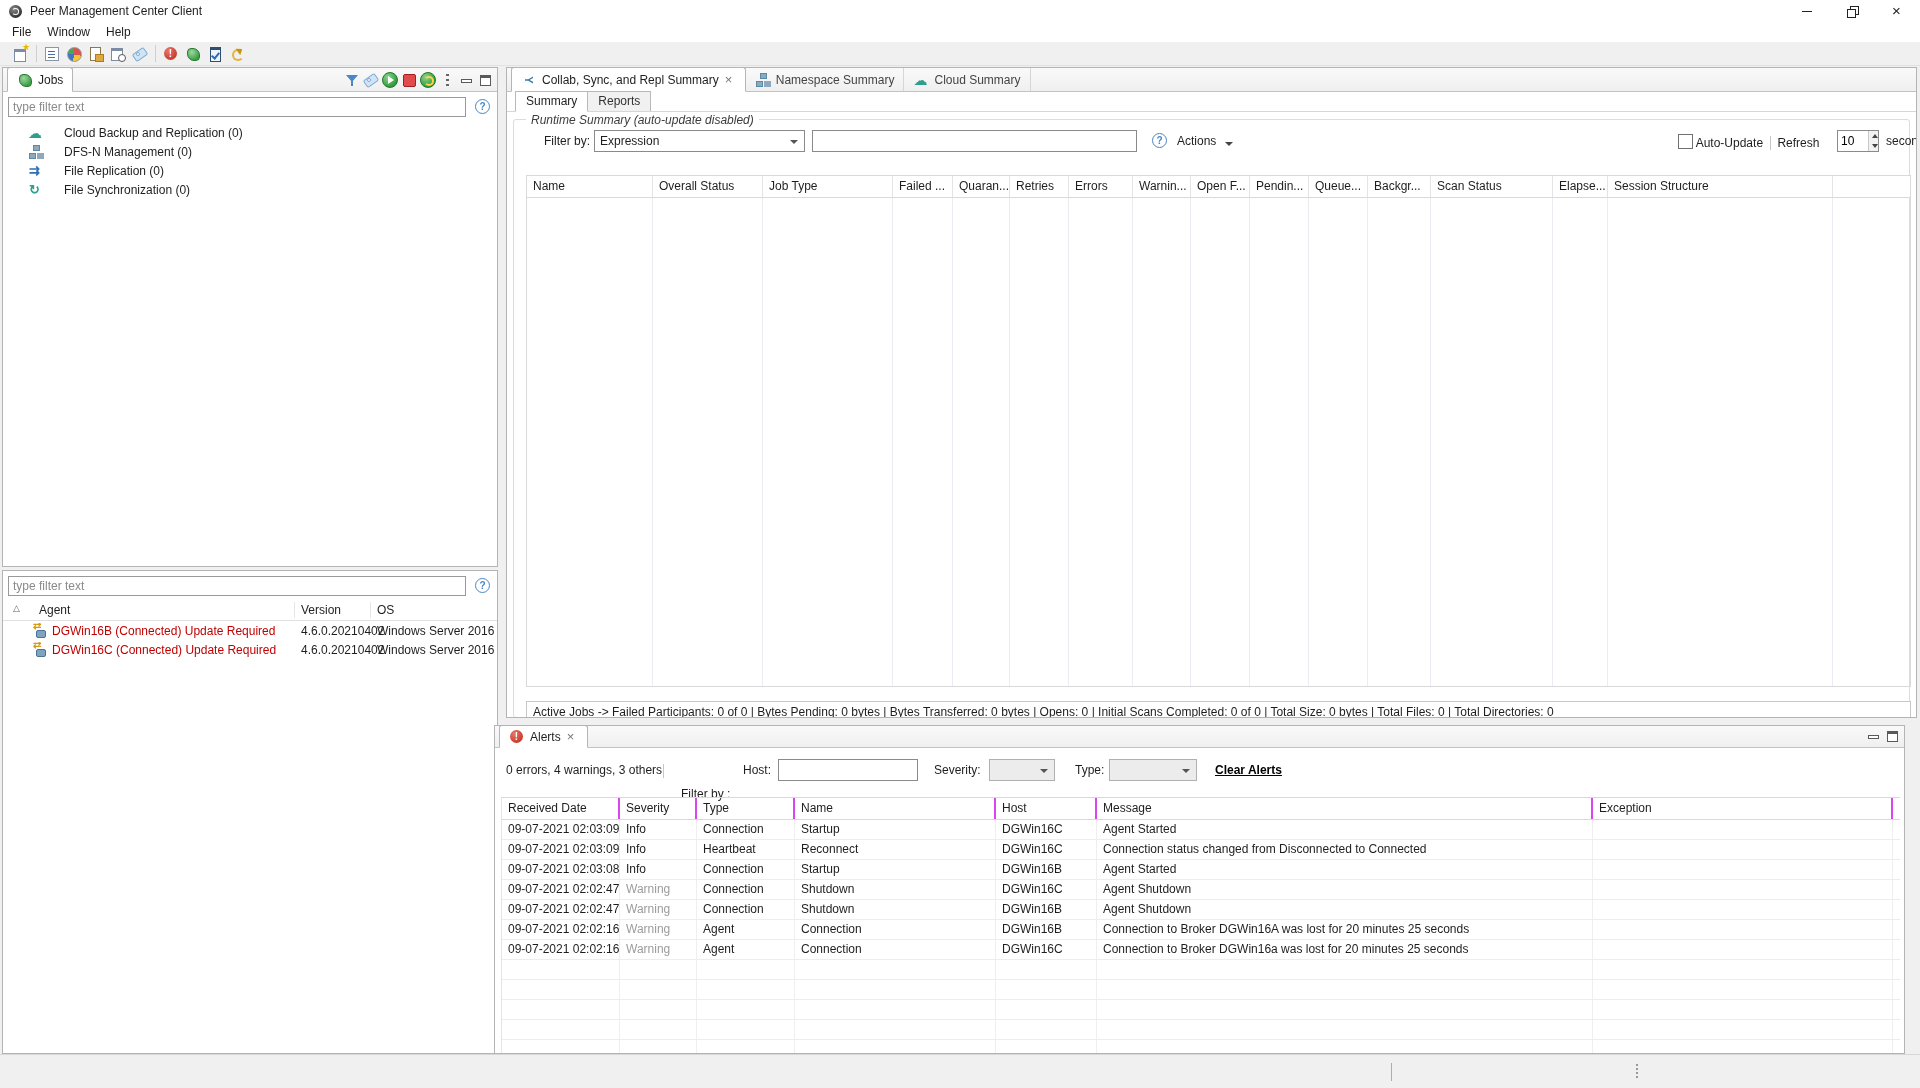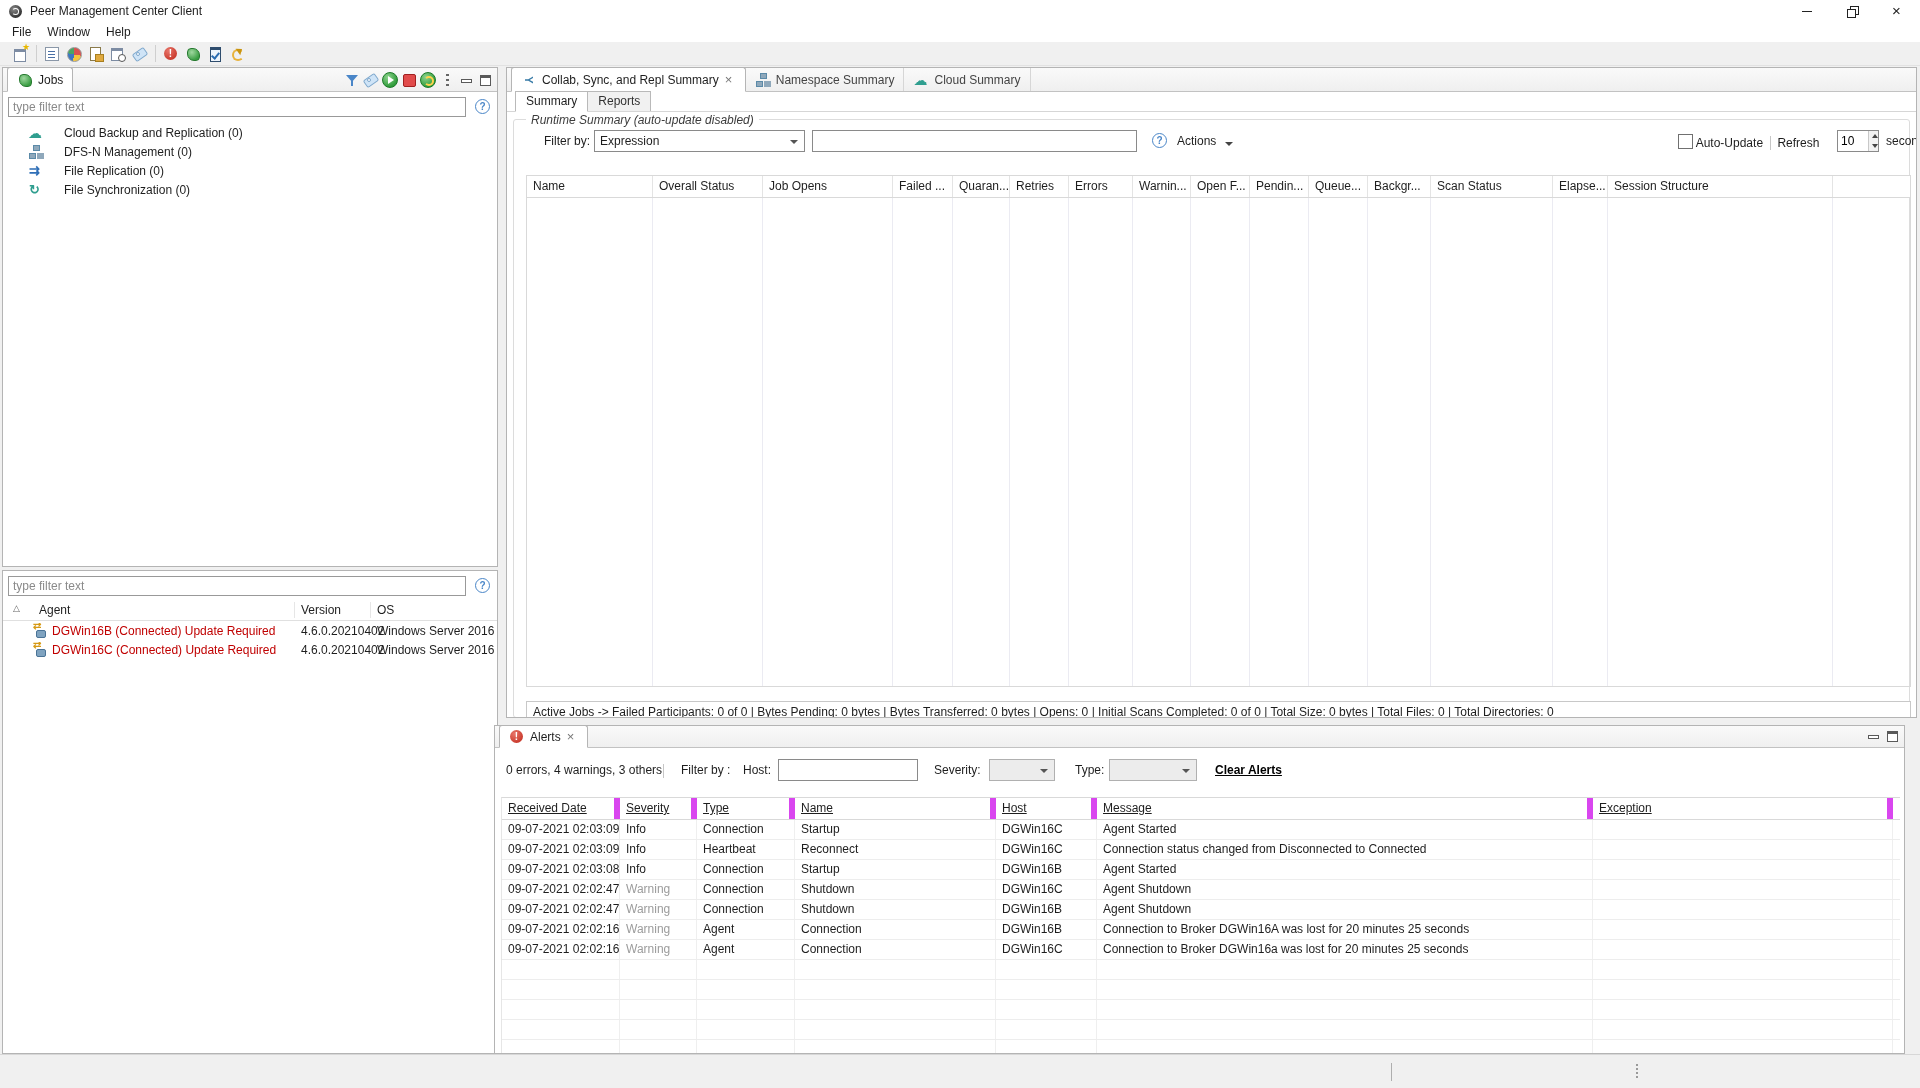--- a/index.html
+++ b/index.html
@@ -164,21 +164,21 @@
   .sum-bd{border-right:1px solid #ebebf2;}
   .sum-bd:last-child{border-right:none;}
   .status-box{position:absolute;left:12px;top:581px;width:1385px;height:22px;border:1px solid #c8c8c8;
         box-sizing:border-box;line-height:20px;padding-left:6px;background:#fff;white-space:nowrap;overflow:hidden;}
 
   
   .al-filterrow{position:relative;height:44px;}
   .al-filterrow .lbl{position:absolute;top:15px;white-space:nowrap;}
   .al-table{position:absolute;left:6px;top:71px;width:1399px;border-top:1px solid #d9d9d9;border-left:1px solid #e6e6e6;box-sizing:border-box;}
   .al-header{display:grid;grid-template-columns:118px 77px 98px 201px 101px 496px 300px auto;height:21px;border-bottom:1px solid #d9d9d9;}
-  .al-th{padding-left:6px;line-height:21px;border-right:6px solid #d946ef;overflow:hidden;white-space:nowrap;text-decoration:underline;}
+  .al-th{padding-left:6px;line-height:21px;border-right:2px solid #d946ef;overflow:hidden;white-space:nowrap;}
   .al-row{display:grid;grid-template-columns:118px 77px 98px 201px 101px 496px 300px auto;height:19px;border-bottom:1px solid #ededed;}
   .al-td{padding-left:6px;line-height:19px;border-right:1px solid #efefef;overflow:hidden;white-space:nowrap;}
   .al-td.warning{color:#9c9c9c;}
   .link{color:#000000;text-decoration:underline;font-weight:bold;}
 
   
   .bottom-strip{position:absolute;left:0;top:1054px;width:1920px;height:34px;background:#f0f0f0;border-top:1px solid #d7d7d7;}
   .strip-sep{position:absolute;left:1391px;top:8px;width:1px;height:18px;background:#aeaeae;}
   .strip-handle{position:absolute;left:1636px;top:9px;width:2px;height:16px;
         background:repeating-linear-gradient(to bottom,#9a9a9a 0 2px,transparent 2px 4px);}
@@ -361,21 +361,21 @@
               </span>
           </div>
           <span class="lbl" style="left:1356px;">seconds</span>
         </div>
 
         <div class="sum-table">
           <div class="sum-header">
 
           <span class="sum-th">Name</span>
               <span class="sum-th">Overall Status</span>
-              <span class="sum-th">Job Opens</span>
+              <span class="sum-th">Job Type</span>
               <span class="sum-th">Failed ...</span>
               <span class="sum-th">Quaran...</span>
               <span class="sum-th">Retries</span>
               <span class="sum-th">Errors</span>
               <span class="sum-th">Warnin...</span>
               <span class="sum-th">Open F...</span>
               <span class="sum-th">Pendin...</span>
               <span class="sum-th">Queue...</span>
               <span class="sum-th">Backgr...</span>
               <span class="sum-th">Scan Status</span>
@@ -416,21 +416,21 @@
       </div>
       <div class="tab-toolbar">
         <span class="icn minimize-icon"></span>
         <span class="icn maximize-icon"></span>
       </div>
     </div>
 
     <div class="al-filterrow">
       <span class="lbl" style="left:11px;">0 errors, 4 warnings, 3 others</span>
       <span class="vsep" style="position:absolute;left:168px;top:16px;"></span>
-      <span class="lbl" style="left:186px;">Filter by :</span>
+      <span class="lbl" style="left:186px;margin-top:24px;">Filter by :</span>
       <span class="lbl" style="left:248px;">Host:</span>
       <input class="txt" style="left: 283px; top: 11px; width: 140px;" type="text" value="">
       <span class="lbl" style="left:439px;">Severity:</span>
       <div class="sel disabled" style="left:494px;top:11px;width:66px;"></div>
       <span class="lbl" style="left:580px;">Type:</span>
       <div class="sel disabled" style="left:614px;top:11px;width:88px;"></div>
       <span class="lbl link" style="left:720px;">Clear Alerts</span>
     </div>
 
     <div class="al-table">

